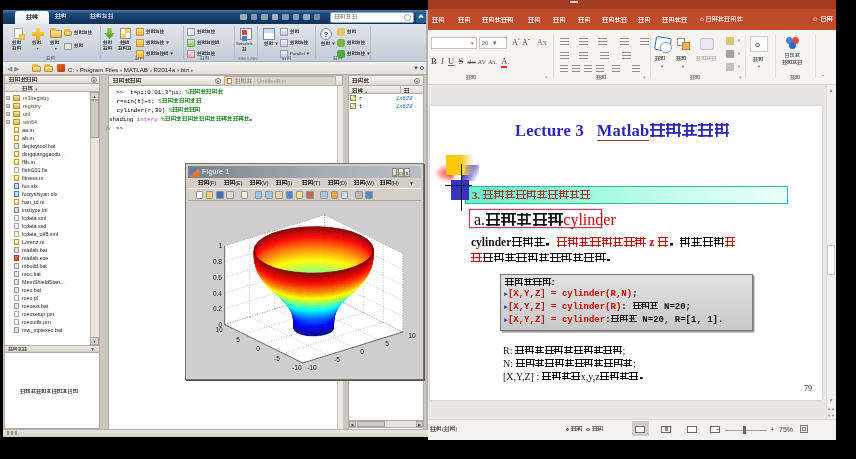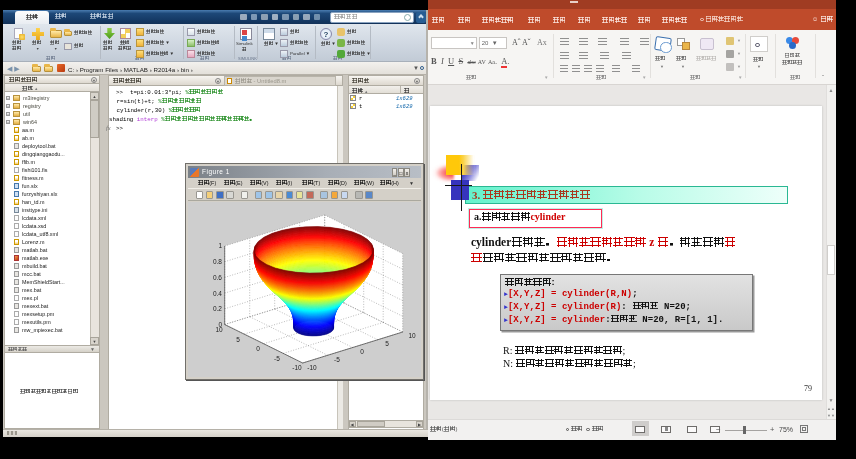--- a/index.html
+++ b/index.html
@@ -524,39 +524,41 @@
     <div style="position:absolute;left:642px;top:75px;font-size:4.5px;color:#aaa;">▼</div>
     <div style="position:absolute;left:738px;top:75px;font-size:4.5px;color:#aaa;">▼</div>
     <div style="position:absolute;left:428px;top:85px;width:408px;height:334px;background:#e9e7e5;"></div>
     <div style="position:absolute;left:430px;top:106px;width:392px;height:294px;background:#fff;box-shadow:0 0 2px #bbb;"></div>
     <div style="position:absolute;left:826px;top:85px;width:10px;height:334px;background:#f2f1ef;border-left:1px solid #e0dedc;"></div>
     <div style="position:absolute;left:827px;top:86px;width:8px;height:8px;font-size:5px;color:#888;text-align:center;line-height:8px;">▲</div>
     <div style="position:absolute;left:827px;top:245px;width:8px;height:30px;background:#fff;border:1px solid #d0cecb;"></div>
     <div style="position:absolute;left:827px;top:396px;width:8px;height:8px;font-size:5px;color:#888;text-align:center;line-height:8px;">▼</div>
     <div style="position:absolute;left:827px;top:405px;width:8px;height:7px;font-size:4px;color:#888;text-align:center;line-height:7px;">▲▲</div>
     <div style="position:absolute;left:827px;top:412px;width:8px;height:7px;font-size:4px;color:#888;text-align:center;line-height:7px;">▼▼</div>
+    <div style="position:absolute;left:515px;top:121px;font-family:'Liberation Serif',serif;font-size:16.5px;font-weight:bold;color:#2a28bb;letter-spacing:0.2px;">Lecture 3&nbsp;&nbsp;&nbsp;<span style="border-bottom:1.5px solid #8a3a2a;">Matlab</span><i class="zt g0"></i><i class="zt g1"></i><i class="zt g2"></i><i class="zt g0"></i><i class="zt g1"></i></div>
     <div style="position:absolute;left:446px;top:155px;width:29px;height:20px;background:linear-gradient(90deg,#ffc80a 45%,#fad34a 60%,rgba(255,240,200,0.1) 95%);z-index:3;"></div>
     <div style="position:absolute;left:462px;top:165px;width:17px;height:16px;background:linear-gradient(120deg,#4643c8 25%,#8a88dd 55%,rgba(240,240,255,0.05) 90%);z-index:2;"></div>
     <div style="position:absolute;left:451px;top:180px;width:18px;height:20px;background:#3634bd;z-index:3;"></div>
     <div style="position:absolute;left:428px;top:164px;width:26px;height:18px;background:radial-gradient(ellipse 75% 60% at 88% 50%,rgba(248,30,30,0.95),rgba(250,90,90,0.55) 55%,rgba(255,180,180,0.15) 80%,rgba(255,255,255,0) 100%);filter:blur(1px);z-index:1;"></div>
     <div style="position:absolute;left:460.5px;top:164px;width:1.2px;height:47px;background:#1a1a1a;z-index:4;"></div>
     <div style="position:absolute;left:445px;top:184.5px;width:27px;height:1.2px;background:#1a1a1a;z-index:4;"></div>
     <div style="position:absolute;left:465px;top:185.5px;width:323px;height:18.5px;background:linear-gradient(90deg,#63f2cc,#b9fce8 55%,#eefffa);border:1px solid #2ab893;"></div>
     <div style="position:absolute;left:472px;top:188.5px;font-family:'Liberation Serif',serif;font-size:11px;font-weight:bold;color:#a8381e;">3. <i class="zs g0"></i><i class="zs g1"></i><i class="zs g2"></i><i class="zs g0"></i><i class="zs g1"></i><i class="zs g2"></i><i class="zs g0"></i><i class="zs g1"></i><i class="zs g2"></i><i class="zs g0"></i></div>
     <div style="position:absolute;left:469px;top:208.5px;width:133px;height:19px;background:#fff;border:1.3px solid #ff2a55;box-shadow:0 0 0 1px #bff0e4;"></div>
-    <div style="position:absolute;left:474px;top:211px;font-family:'Liberation Serif',serif;font-size:10px;font-weight:bold;color:#111;">a.<i class="zs g0"></i><i class="zs g1"></i><i class="zs g2"></i><i class="zs g0"></i><i class="zs g1"></i><span style="color:#d00000">cylinder</span></div>
+    <div style="position:absolute;left:474px;top:211px;font-family:'Liberation Serif',serif;font-size:16px;font-weight:normal;color:#111;">a.<i class="zs g0"></i><i class="zs g1"></i><i class="zs g2"></i><i class="zs g0"></i><i class="zs g1"></i><span style="color:#d00000">cylinder</span></div>
     <div style="position:absolute;left:471px;top:236px;font-family:'Liberation Serif',serif;font-size:11.5px;font-weight:bold;color:#111;">cylinder<i class="zs g0"></i><i class="zs g1"></i><i class="zs g2"></i><i class="zp"></i><span style="color:#c00"><i class="zs g0"></i><i class="zs g1"></i><i class="zs g2"></i><i class="zs g0"></i><i class="zs g1"></i><i class="zs g2"></i><i class="zs g0"></i><i class="zs g1"></i> z <i class="zs g0"></i></span><i class="zp"></i><i class="zs g1"></i><i class="zs g2"></i><i class="zs g0"></i><i class="zs g1"></i><span style="color:#c00"><i class="zs g0"></i></span></div>
     <div style="position:absolute;left:471px;top:251.5px;font-family:'Liberation Serif',serif;font-size:11.5px;font-weight:bold;color:#111;"><span style="color:#c00"><i class="zs g0"></i></span><i class="zs g0"></i><i class="zs g1"></i><i class="zs g2"></i><i class="zs g0"></i><i class="zs g1"></i><i class="zs g2"></i><i class="zs g0"></i><i class="zs g1"></i><i class="zs g2"></i><i class="zs g0"></i><i class="zs g1"></i><i class="zp"></i></div>
     <div style="position:absolute;left:499.5px;top:273.5px;width:253px;height:57px;background:linear-gradient(#e2e2e2,#c9c9c9);border:1px solid #777;box-shadow:1.5px 1.5px 0 #999;"></div>
     <div style="position:absolute;left:505px;top:276px;font-size:9.5px;font-weight:bold;color:#111;"><i class="zs g0"></i><i class="zs g1"></i><i class="zs g2"></i><i class="zs g0"></i><i class="zs g1"></i>:</div>
     <div style="position:absolute;left:504px;top:288.5px;font-family:'Liberation Mono',monospace;font-weight:bold;font-size:9px;color:#c00;"><span style="color:#33c;font-size:6.5px">►</span>[X,Y,Z] = cylinder(R,N)<span style="color:#111">;</span></div>
     <div style="position:absolute;left:504px;top:301.5px;font-family:'Liberation Mono',monospace;font-weight:bold;font-size:9px;color:#c00;"><span style="color:#33c;font-size:6.5px">►</span>[X,Y,Z] = cylinder(R)<span style="color:#111">:&nbsp;<i class="zs g0"></i><i class="zs g1"></i><i class="zs g2"></i> N=20;</span></div>
     <div style="position:absolute;left:504px;top:314.5px;font-family:'Liberation Mono',monospace;font-weight:bold;font-size:9px;color:#c00;"><span style="color:#33c;font-size:6.5px">►</span>[X,Y,Z] = cylinder<span style="color:#111">:<i class="zs g0"></i><i class="zs g1"></i><i class="zs g2"></i> N=20,&nbsp;R=[1,&nbsp;1].</span></div>
     <div style="position:absolute;left:503px;top:344.5px;font-family:'Liberation Serif',serif;font-size:10px;color:#111;">R:&nbsp;<i class="zr g0"></i><i class="zr g1"></i><i class="zr g2"></i><i class="zr g0"></i><i class="zr g1"></i><i class="zr g2"></i><i class="zr g0"></i><i class="zr g1"></i><i class="zr g2"></i><i class="zr g0"></i><i class="zr g1"></i>;</div>
     <div style="position:absolute;left:503px;top:357.5px;font-family:'Liberation Serif',serif;font-size:10px;color:#111;">N:&nbsp;<i class="zr g0"></i><i class="zr g1"></i><i class="zr g2"></i><i class="zr g0"></i><i class="zr g1"></i><i class="zr g2"></i><i class="zr g0"></i><i class="zr g1"></i><i class="zr g2"></i><i class="zr g0"></i><i class="zr g1"></i><i class="zr g2"></i>;</div>
+    <div style="position:absolute;left:503px;top:370.5px;font-family:'Liberation Serif',serif;font-size:10px;color:#111;">[X,Y,Z] :&nbsp;<i class="zr g0"></i><i class="zr g1"></i><i class="zr g2"></i><i class="zr g0"></i>x,y,z<i class="zr g0"></i><i class="zr g1"></i><i class="zr g2"></i><i class="zr g0"></i><i class="zp"></i></div>
     <div style="position:absolute;left:804px;top:384px;font-family:'Liberation Serif',serif;font-size:8px;color:#333;">79</div>
     <div style="position:absolute;left:428px;top:419px;width:408px;height:21px;background:#f2f1f0;border-top:1px solid #dcdad8;"></div>
     <div style="position:absolute;left:430px;top:426px;font-size:6px;color:#555;"><i class="zw g0"></i><i class="zw g1"></i>(<i class="zw g0"></i><i class="zw g1"></i>)</div>
     <div style="position:absolute;left:566px;top:425.5px;font-size:6px;color:#555;"><span style="display:inline-block;width:0.55em;height:0.55em;border:1px solid currentColor;border-radius:50%;vertical-align:-0.05em;"></span> <i class="zw g0"></i><i class="zw g1"></i> &nbsp;<span style="display:inline-block;width:0.7em;height:0.55em;border:1px solid currentColor;border-radius:2px;vertical-align:-0.05em;"></span> <i class="zw g0"></i><i class="zw g1"></i></div>
     <div style="position:absolute;left:632px;top:421px;width:17px;height:15px;background:#cfcdcb;"></div>
     <div style="position:absolute;left:635px;top:425.5px;width:10px;height:7.5px;border:1px solid #6e6c6a;background:#fbfafa;"></div>
     <div style="position:absolute;left:661px;top:425.5px;width:10px;height:7.5px;border:1px solid #6e6c6a;background:#fbfafa;"></div>
     <div style="position:absolute;left:687px;top:425.5px;width:10px;height:7.5px;border:1px solid #6e6c6a;background:#fbfafa;"></div>
     <div style="position:absolute;left:710px;top:425.5px;width:10px;height:7.5px;border:1px solid #6e6c6a;background:#fbfafa;"></div>
     <div style="position:absolute;left:665px;top:427px;width:3px;height:4px;background:#888;"></div>

